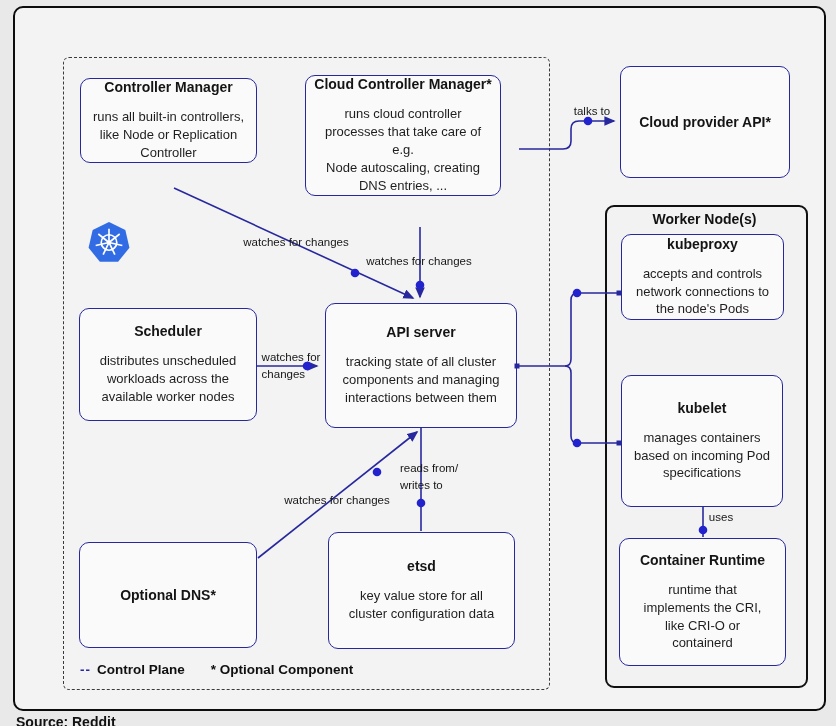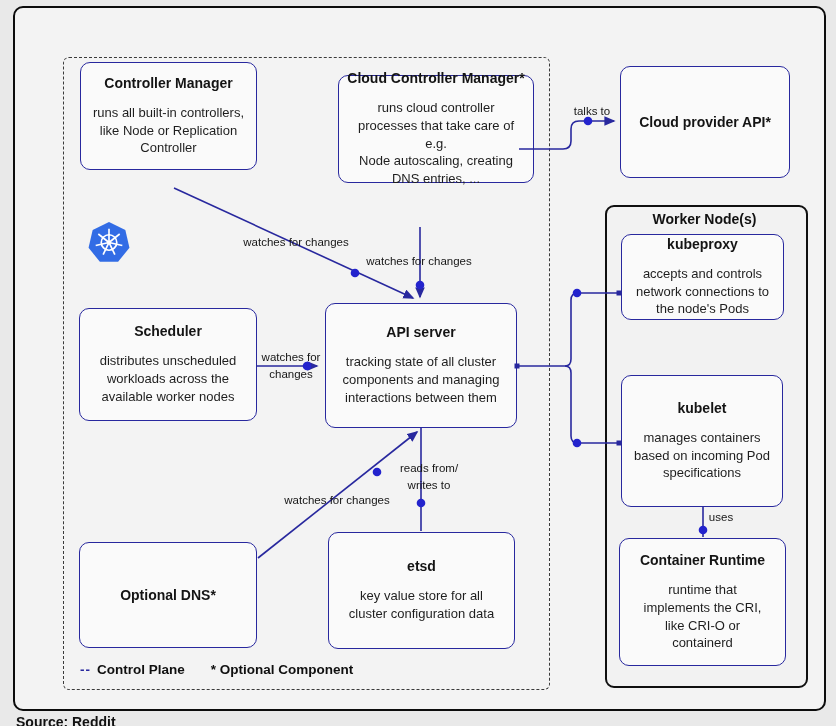--- a/index.html
+++ b/index.html
@@ -13,21 +13,21 @@
          background:#f2f2f2;border:2px solid #101010;border-radius:9px;z-index:2;}
   .worker-title{position:absolute;left:605px;top:211px;width:199px;text-align:center;
          font-weight:700;font-size:14px;color:#111;z-index:3;}
   .box{position:absolute;display:flex;flex-direction:column;align-items:center;justify-content:center;
        gap:13px;background:#fafafa;border:1.7px solid #28289e;border-radius:10px;
        padding:8px 6px;box-sizing:border-box;z-index:4;}
   .box-title{font-weight:700;font-size:14px;color:#141414;text-align:center;}
   .box-body{font-size:13px;line-height:1.38;color:#1e1e1e;text-align:center;white-space:pre-line;}
   svg.wires{position:absolute;left:0;top:0;z-index:5;pointer-events:none;}
   .edge-label{position:absolute;transform:translate(-50%,-50%);font-size:11.5px;color:#161616;
-       text-align:center;white-space:pre-line;line-height:1.45;z-index:6;}
+       text-align:left;white-space:pre-line;line-height:1.45;z-index:6;}
   .legend{position:absolute;left:80px;top:662px;display:flex;gap:26px;align-items:flex-end;
        font-size:13.5px;font-weight:700;color:#0f0f0f;z-index:6;}
   .legend .dashes{color:#28289e;font-weight:700;letter-spacing:1px;margin-right:6px;}
   .footer-src{position:absolute;left:16px;top:714px;font-size:14px;font-weight:700;color:#111;z-index:6;}
   .k8s-logo{position:absolute;left:87px;top:221px;width:44px;height:44px;z-index:4;}
 </style>
 </head>
 <body>
 
 <div class="stage">
@@ -82,28 +82,28 @@
       <circle cx="588" cy="121" r="4.3"></circle>
       <circle cx="307" cy="366" r="4.3"></circle>
       <circle cx="377" cy="472" r="4.3"></circle>
       <circle cx="421" cy="503" r="4.3"></circle>
       <circle cx="577" cy="293" r="4.3"></circle>
       <circle cx="577" cy="443" r="4.3"></circle>
       <circle cx="703" cy="530" r="4.3"></circle>
     </g>
   </svg>
 
-  <div class="box" style="left:80px;top:62px;width:177px;height:108px">
+  <div class="box" style="left:80px;top:78px;width:177px;height:85px">
     <div class="box-title">Controller Manager</div>
     <div class="box-body">runs all built-in controllers,
 like Node or Replication
 Controller</div>
   </div>
 
-  <div class="box" style="left:338px;top:75px;width:196px;height:108px">
+  <div class="box" style="left:305px;top:75px;width:196px;height:121px">
     <div class="box-title">Cloud Controller Manager*</div>
     <div class="box-body">runs cloud controller
 processes that take care of
 e.g.
 Node autoscaling, creating
 DNS entries, ...</div>
   </div>
 
   <div class="box" style="left:620px;top:66px;width:170px;height:112px">
     <div class="box-title">Cloud provider API*</div>

